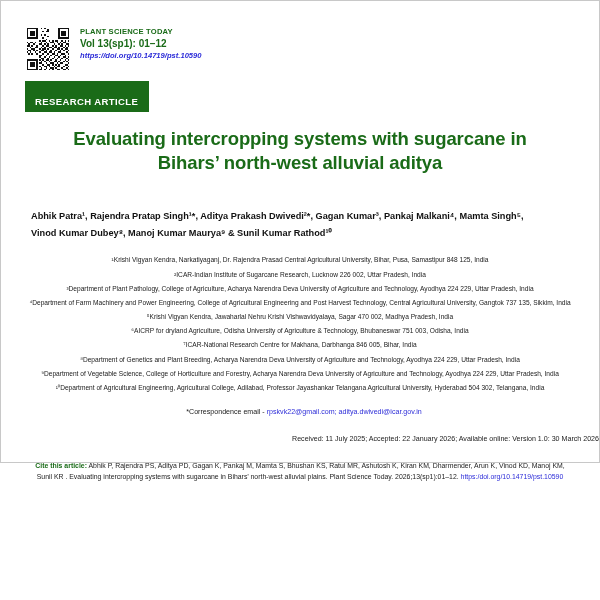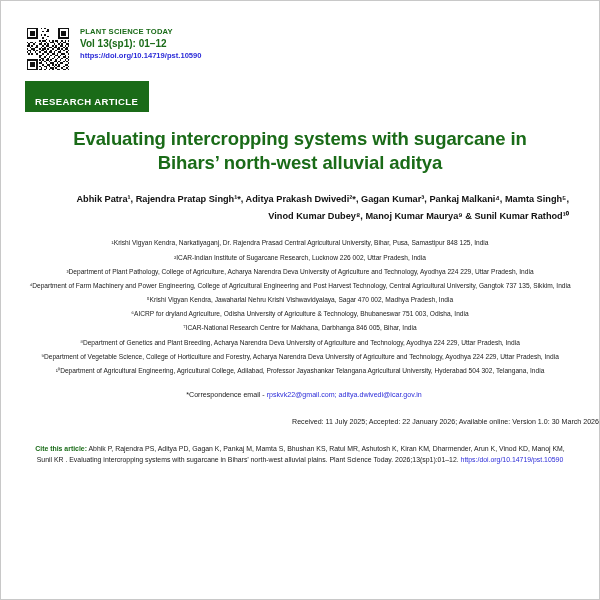--- a/index.html
+++ b/index.html
@@ -10,21 +10,21 @@
     width: 600px;
     height: 600px;
     background: #ffffff;
     font-family: "Liberation Sans", sans-serif;
     color: #1a1a1a;
     overflow: hidden;
   }
   .page {
     position: relative;
     width: 600px;
-    height: 600px;
+    height: 463px;
     box-sizing: border-box;
     border: 1px solid #c8c8c8;
     background: #ffffff;
     padding: 0;
   }
 
   
   .header {
     display: flex;
     justify-content: space-between;
@@ -57,20 +57,21 @@
   }
   .journal-vol {
     font-size: 10px;
     font-weight: bold;
     color: #1a6b18;
   }
   .journal-doi {
     font-size: 7.6px;
     font-weight: bold;
     color: #2c2cd8;
+    font-style: italic;
   }
   .header-right {
     display: flex;
     flex-direction: column;
     align-items: flex-end;
     gap: 11px;
     padding-top: 4px;
   }
   .eissn {
     font-size: 9px;
@@ -115,22 +116,22 @@
     text-align: center;
     font-size: 18.5px;
     font-weight: bold;
     color: #1a6b18;
     line-height: 1.28;
     letter-spacing: -0.1px;
   }
 
   
   .authors {
-    margin: 17px 30px 0 30px;
-    text-align: right;
+    margin: 34px 30px 0 30px;
+    text-align: left;
     font-size: 9.2px;
     font-weight: bold;
     color: #111111;
     line-height: 1.85;
   }
 
   
   .affiliations {
     margin: 13px 18px 0 18px;
     text-align: center;

